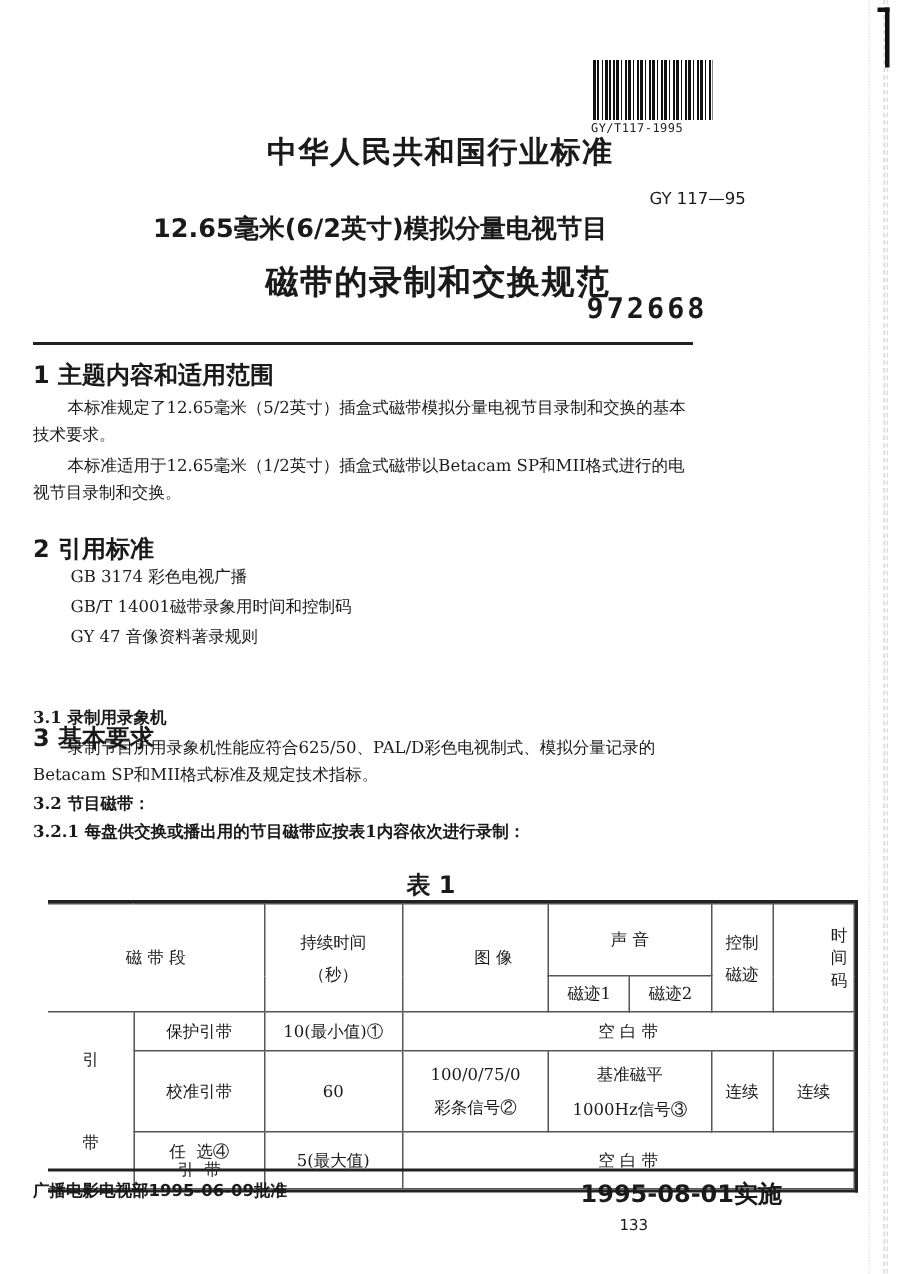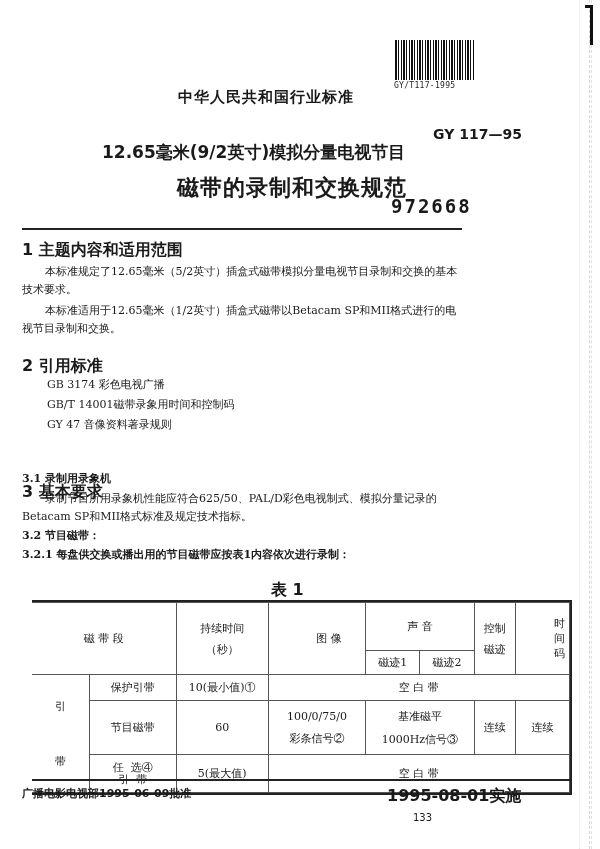--- a/index.html
+++ b/index.html
@@ -10,22 +10,22 @@
   .mono { font-family: "DejaVu Sans Mono", "Liberation Mono", monospace; }
 
   
   .barcode { left: 395px; top: 40px; width: 80px; height: 40px;
     background: repeating-linear-gradient(90deg, #111 0 2px, #fff 2px 3px, #111 3px 4px, #fff 4px 6px, #111 6px 7px, #fff 7px 8px); }
   .barcode-label { left: 394px; top: 81px; font-size: 8px; letter-spacing: 0.3px; color: #222; }
   .edge { right: 8px; top: 0; width: 3px; height: 849px; border-left: 1px dashed #bbb; border-right: 1px dashed #ccc; opacity: .6; }
   .edge2 { right: 20px; top: 0; width: 1px; height: 849px; border-left: 1px dotted #ccc; opacity: .5; }
   .corner { right: 7px; top: 5px; width: 8px; height: 40px; border-top: 3px solid #111; border-right: 3px solid #111; }
 
-  .org { left: 178px; top: 88px; font-size: 15px; font-weight: bold; letter-spacing: 1px; }
-  .code { left: 433px; top: 126px; font-size: 14px; font-weight: bold; }
+  .org { left: 178px; top: 88px; font-size: 20px; font-weight: bold; letter-spacing: 1px; }
+  .code { left: 433px; top: 126px; font-size: 11px; font-weight: normal; }
   .title1 { left: 102px; top: 141px; font-size: 17px; font-weight: bold; }
   .title2 { left: 177px; top: 173px; font-size: 22px; font-weight: bold; letter-spacing: 1px; }
   .serial { left: 391px; top: 195px; font-size: 19px; font-weight: bold; letter-spacing: 2px; }
   .rule { left: 22px; width: 440px; height: 2px; background: #222; }
 
   .h { font-size: 16px; font-weight: bold; }
   .p { font-size: 11px; line-height: 18px; }
   .table { left: 32px; top: 600px; width: 540px; border-top: 2px solid #222; border-bottom: 2px solid #222; border-right: 2px solid #222; }
   table { border-collapse: collapse; width: 100%; font-size: 11px; }
   td { border: 1px solid #555; text-align: center; vertical-align: middle; padding: 2px; }
@@ -36,21 +36,21 @@
 <body>
 
 <div class="abs barcode"></div>
 <div class="abs barcode-label mono">GY/T117-1995</div>
 <div class="abs edge"></div>
 <div class="abs edge2"></div>
 <div class="abs corner"></div>
 
 <div class="abs org sans">中华人民共和国行业标准</div>
 <div class="abs code sans">GY 117—95</div>
-<div class="abs title1 sans">12.65毫米(9/2英寸)模拟分量电视节目</div>
+<div class="abs title1 sans">12.65毫米(6/2英寸)模拟分量电视节目</div>
 <div class="abs title2 sans">磁带的录制和交换规范</div>
 <div class="abs serial mono">972668</div>
 <div class="abs rule" style="top:228px;"></div>
 
 <div class="abs h sans" style="left:22px;top:240px;">1  主题内容和适用范围</div>
 <div class="abs p" style="left:22px;top:263px;width:445px;text-indent:23px;">本标准规定了12.65毫米（5/2英寸）插盒式磁带模拟分量电视节目录制和交换的基本技术要求。</div>
 <div class="abs p" style="left:22px;top:302px;width:445px;text-indent:23px;">本标准适用于12.65毫米（1/2英寸）插盒式磁带以Betacam SP和MII格式进行的电视节目录制和交换。</div>
 
 <div class="abs h sans" style="left:22px;top:356px;">2  引用标准</div>
 <div class="abs p" style="left:47px;top:376px;">GB 3174 彩色电视广播</div>
@@ -89,21 +89,21 @@
     <tr style="height:26px;">
       <td rowspan="3" class="nol" style="width:53px;">
             <div style="margin-bottom:40px;">引</div>
             <div>带</div>
           </td>
       <td style="width:80px;">保护引带</td>
       <td>10(最小值)①</td>
       <td colspan="5">空        白        带</td>
     </tr>
     <tr style="height:54px;">
-      <td>节目磁带</td>
+      <td>校准引带</td>
       <td>60</td>
       <td>
             <div>100/0/75/0</div>
             <div style="margin-top:8px;">彩条信号②</div>
           </td>
       <td colspan="2">
             <div>基准磁平</div>
             <div style="margin-top:8px;">1000Hz信号③</div>
           </td>
       <td>连续</td>

